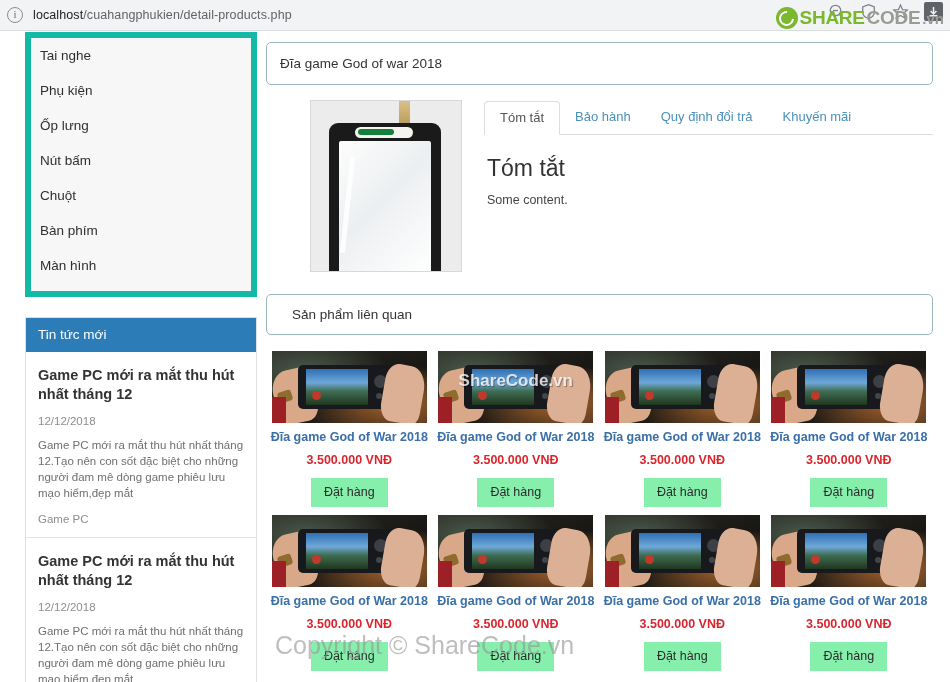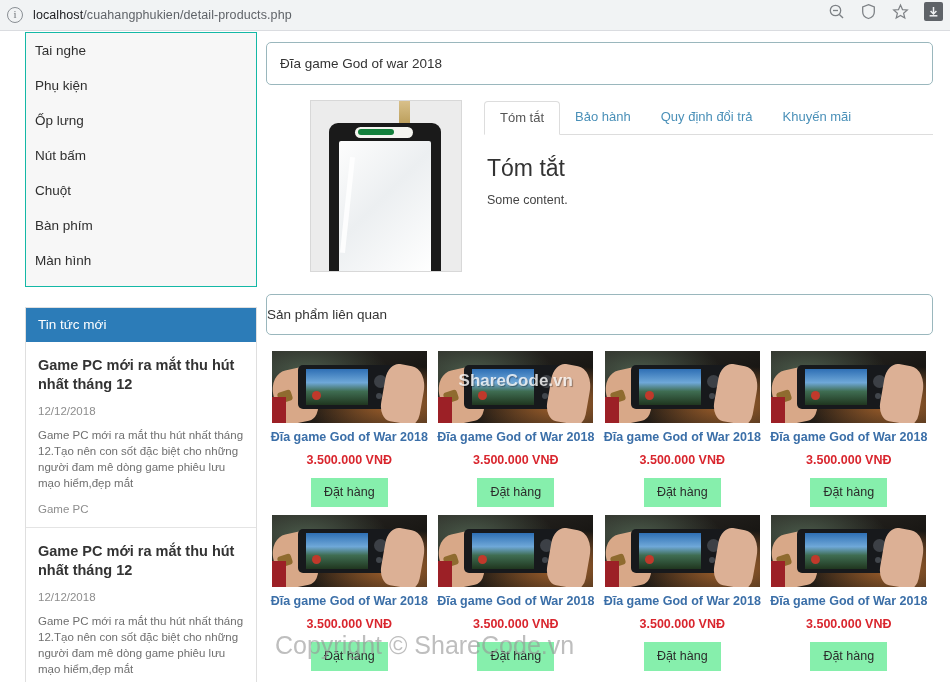--- a/index.html
+++ b/index.html
@@ -61,21 +61,21 @@
   .logo-share { font-size: 19px; font-weight: bold; color: #7ab82e; letter-spacing: -.3px; }
   .logo-code  { font-size: 19px; font-weight: bold; color: #9b9b96; letter-spacing: -.3px; }
   .logo-vn    { font-size: 15px; font-weight: bold; color: #9b9b96; }
 
   
   .page { position: absolute; top: 31px; left: 0; width: 950px; height: 651px; background:#fff; }
 
   
   .left-col { position: absolute; left: 25px; top: 1px; width: 232px; }
 
-  .cat-panel { background: #f7f7f7; border: 1px solid #14b8a6; padding: 0 0 8px 0; }
+  .cat-panel { background: #f7f7f7; border: 6px solid #14b8a6; padding: 0 0 8px 0; }
   .cat-item {
     height: 35px; line-height: 35px; padding-left: 9px;
     font-size: 13.5px; color: #2f2f2f; cursor: pointer;
   }
 
   .news-panel {
     margin-top: 20px; border: 1px solid #dfdfdf; background:#fff;
   }
   .news-head {
     background: #2c7cb8; color: #ffffff; font-size: 13.5px;
@@ -140,21 +140,21 @@
   .tab.active {
     color: #555555; background: #ffffff;
     border: 1px solid #dddddd; border-bottom-color: #ffffff;
     border-radius: 4px 4px 0 0;
   }
   .tab-heading { font-size: 23px; color: #333333; margin: 20px 0 0 3px; font-weight: normal; }
   .tab-body { font-size: 12.5px; color: #444444; margin: 11px 0 0 3px; }
 
   .related-box {
     border: 1px solid #9ab7bd; border-radius: 5px; height: 41px;
-    display: flex; align-items: center; padding-left: 0;
+    display: flex; align-items: center; padding-left: 25px;
     font-size: 13.5px; color: #333333; margin-top: 22px; background:#fff;
   }
 
   .grid { display: flex; flex-wrap: wrap; margin-top: 16px; }
   .card { width: 166.5px; text-align: center; margin-bottom: 8px; }
   .card-img {
     width: 155px; height: 72px; margin: 0 auto; position: relative; overflow: hidden;
     background: #d946ef;
   }
   .ph-bg { position:absolute; inset:0;
@@ -239,20 +239,26 @@
     </div>
     <div class="ci-dl">
       <svg width="11" height="11" viewBox="0 0 11 11">
           <line x1="5.5" y1="1" x2="5.5" y2="7.6" stroke="#f1f3f4" stroke-width="1.5"></line>
           <path d="M2.6 5 L5.5 8 L8.4 5" fill="none" stroke="#f1f3f4" stroke-width="1.5"></path>
           <line x1="1.6" y1="9.8" x2="9.4" y2="9.8" stroke="#f1f3f4" stroke-width="1.5"></line>
         </svg>
     </div>
   </div>
 
+  <div class="logo-wm">
+    <div class="logo-circle"></div>
+    <span class="logo-share">SHARE</span>
+      <span class="logo-code">CODE</span>
+      <span class="logo-vn">.vn</span>
+  </div>
 </div>
 
 <div class="page">
 
   <div class="left-col">
 
     <div class="cat-panel">
       <div class="cat-item">Tai nghe</div>
       <div class="cat-item">Phụ kiện</div>
       <div class="cat-item">Ốp lưng</div>

